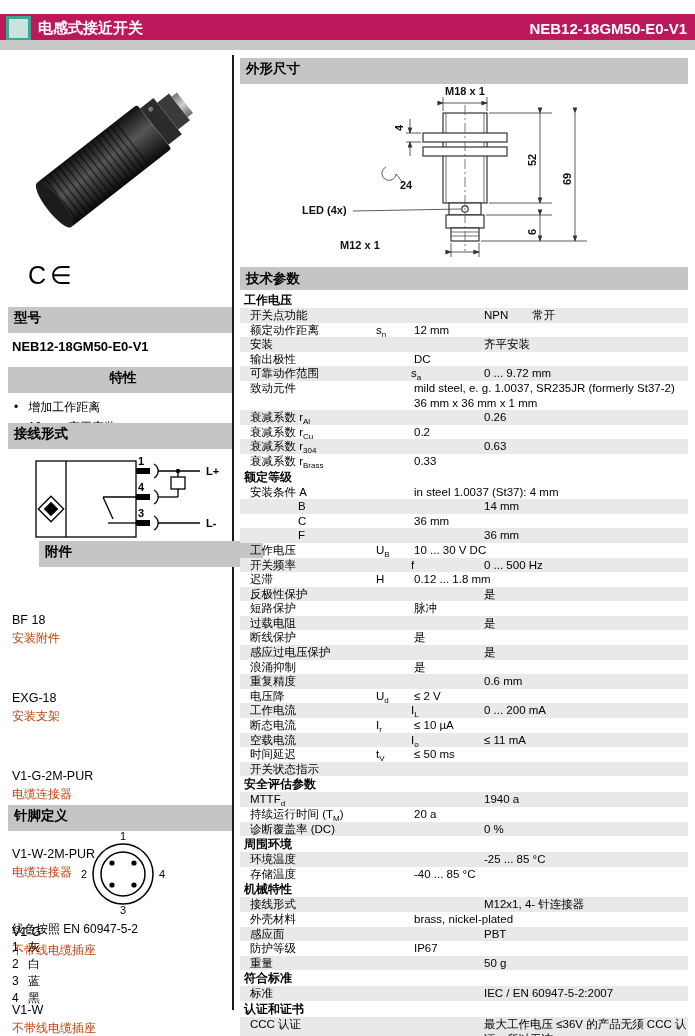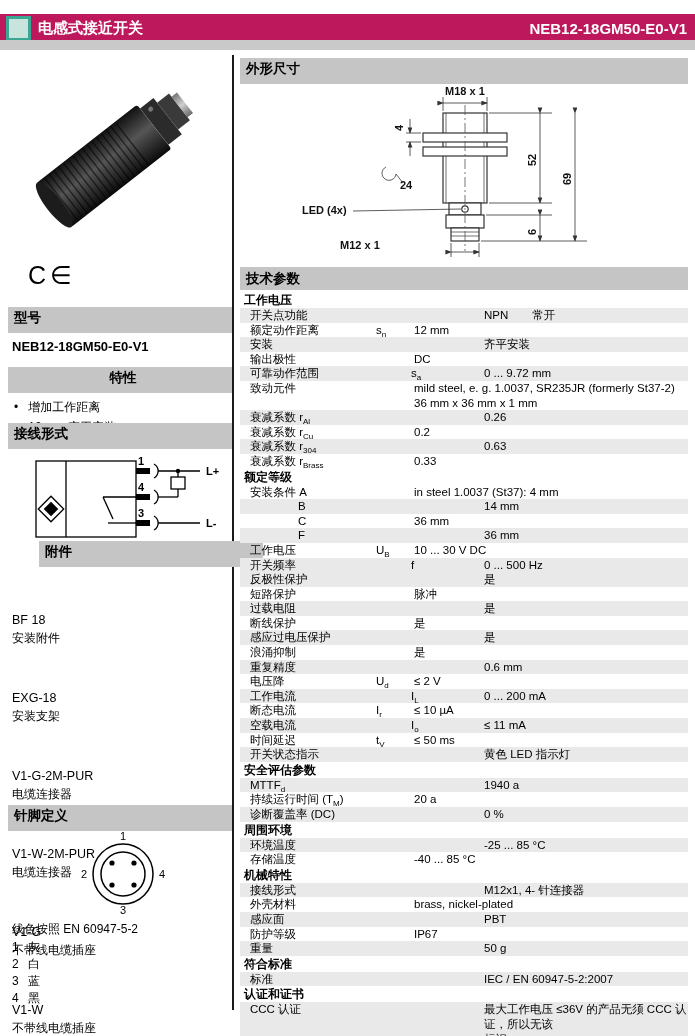--- a/index.html
+++ b/index.html
@@ -28,21 +28,21 @@
   .model-bar { top:252px; }
   .model-val { position:absolute; left:4px; top:284px; font-size:13px; font-weight:bold; }
   .feat-bar { top:312px;text-align:center; }
   .feat-list { position:absolute; left:6px; top:342px; font-size:12px; line-height:20px; list-style:none; }
   .feat-list li::before { content:"•"; margin-right:10px; }
   .wire-bar { top:368px; }
   .wire-svg { position:absolute; left:0; top:396px; }
   .acc-bar { top:486px;margin-left:31px; }
   .acc-list { position:absolute; left:4px; top:514px; width:216px; }
   .acc-name { font-size:12.5px; font-weight:normal; margin-bottom:3px;margin-top:44px; }
-  .acc-desc { font-size:12px; color:#000000; margin-bottom:9px; }
+  .acc-desc { font-size:12px; color:#c2410c; margin-bottom:9px; }
   .pin-bar { top:750px; }
   .pin-svg { position:absolute; left:40px; top:776px; }
   .pin-note { position:absolute; left:4px; top:866px; font-size:12px; }
   .pin-colors { position:absolute; left:4px; top:884px; font-size:12px; line-height:17px; }
   .pin-colors .n { display:inline-block; width:16px; }
   
   .dim-bar { top:3px; }
   .dim-svg { position:absolute; left:0; top:28px; }
   .tech-bar { top:212px; height:23px; line-height:23px; }
   .tech-table { position:absolute; left:0; top:237px; width:448px; border-bottom:1px solid #bbb; }
@@ -340,20 +340,25 @@
       <div class="t-row">
         <div class="t-label">工作电压</div>
         <div class="t-sym">U<sub>B</sub></div>
         <div class="t-val">10 ... 30 V DC</div>
       </div>
       <div class="t-row shade">
         <div class="t-label">开关频率</div>
         <div class="t-sym">f</div>
         <div class="t-val">0 ... 500 Hz</div>
       </div>
+      <div class="t-row">
+        <div class="t-label">迟滞</div>
+        <div class="t-sym">H</div>
+        <div class="t-val">0.12 ... 1.8 mm</div>
+      </div>
       <div class="t-row shade">
         <div class="t-label">反极性保护</div>
         <div class="t-sym"></div>
         <div class="t-val">是</div>
       </div>
       <div class="t-row">
         <div class="t-label">短路保护</div>
         <div class="t-sym"></div>
         <div class="t-val">脉冲</div>
       </div>
@@ -403,21 +408,20 @@
         <div class="t-val">≤ 11 mA</div>
       </div>
       <div class="t-row">
         <div class="t-label">时间延迟</div>
         <div class="t-sym">t<sub>V</sub></div>
         <div class="t-val">≤ 50 ms</div>
       </div>
       <div class="t-row shade">
         <div class="t-label">开关状态指示</div>
         <div class="t-sym"></div>
-        <div class="t-val">黄色 LED 指示灯</div>
       </div>
       <div class="t-sec-header">安全评估参数</div>
       <div class="t-row shade">
         <div class="t-label">MTTF<sub>d</sub></div>
         <div class="t-sym"></div>
         <div class="t-val">1940 a</div>
       </div>
       <div class="t-row">
         <div class="t-label">持续运行时间 (T<sub>M</sub>)</div>
         <div class="t-sym"></div>

